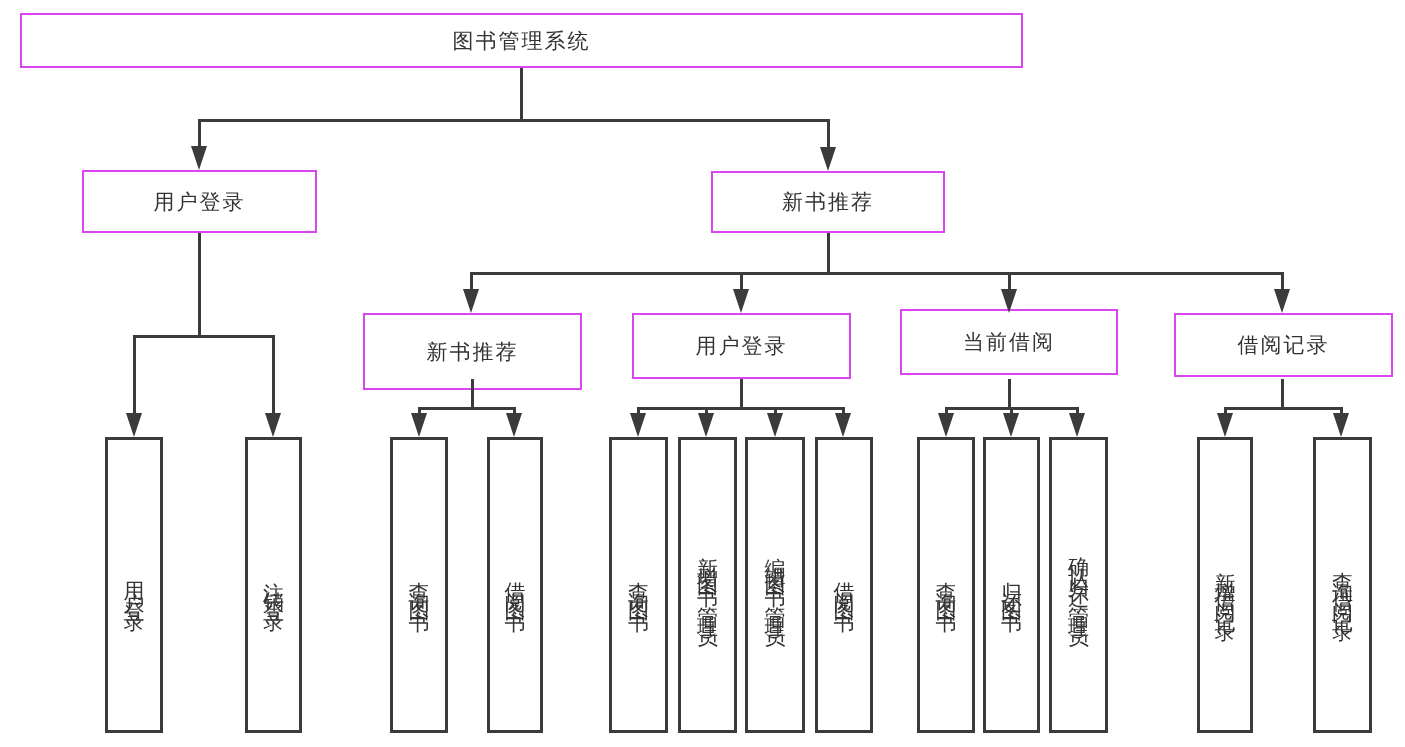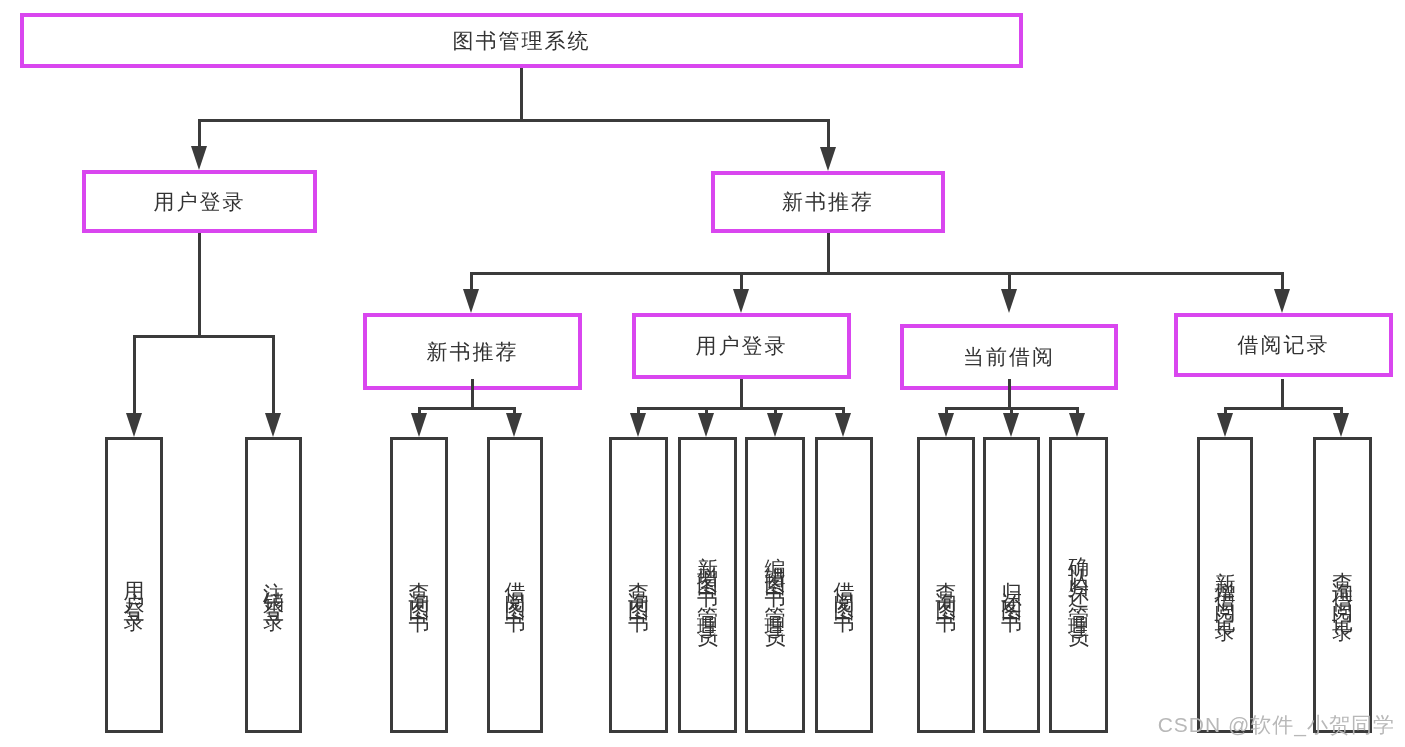--- a/index.html
+++ b/index.html
@@ -8,21 +8,21 @@
     width: 1405px;
     height: 747px;
     background: #ffffff;
     overflow: hidden;
     font-family: "Liberation Sans", "DejaVu Sans", sans-serif;
     color: #333333;
   }
   .hbox {
     position: absolute;
     box-sizing: border-box;
-    border: 4px solid #d946ef;
+    border: 2px solid #d946ef;
     background: #ffffff;
     display: flex;
     align-items: center;
     justify-content: center;
     font-size: 21px;
     letter-spacing: 2px;
     color: #333333;
     white-space: nowrap;
   }
   .vbox {
@@ -85,21 +85,21 @@
   <div class="hbox" style="left:711px; top:171px; width:234px; height:62px;">
     <span>新书推荐</span>
   </div>
 
   <div class="hbox" style="left:363px; top:313px; width:219px; height:77px;">
     <span>新书推荐</span>
   </div>
   <div class="hbox" style="left:632px; top:313px; width:219px; height:66px;">
     <span>用户登录</span>
   </div>
-  <div class="hbox" style="left:900px; top:324px; width:218px; height:66px;">
+  <div class="hbox" style="left:900px; top:309px; width:218px; height:66px;">
     <span>当前借阅</span>
   </div>
   <div class="hbox" style="left:1174px; top:313px; width:219px; height:64px;">
     <span>借阅记录</span>
   </div>
 
   <div class="vbox" style="left:105px; width:58px;">
     <span>用户登录</span>
   </div>
   <div class="vbox" style="left:245px; width:57px;">
@@ -191,14 +191,13 @@
       <div class="arrow" style="left: 698px; top: 413px;"></div>
       <div class="arrow" style="left: 767px; top: 413px;"></div>
       <div class="arrow" style="left: 835px; top: 413px;"></div>
       <div class="arrow" style="left: 938px; top: 413px;"></div>
       <div class="arrow" style="left: 1003px; top: 413px;"></div>
       <div class="arrow" style="left: 1069px; top: 413px;"></div>
       <div class="arrow" style="left: 1217px; top: 413px;"></div>
       <div class="arrow" style="left: 1333px; top: 413px;"></div>
     </div>
 
-  <div id="watermark">CSDN @软件_小贺同学</div>
 </div>
 
 </body></html>

